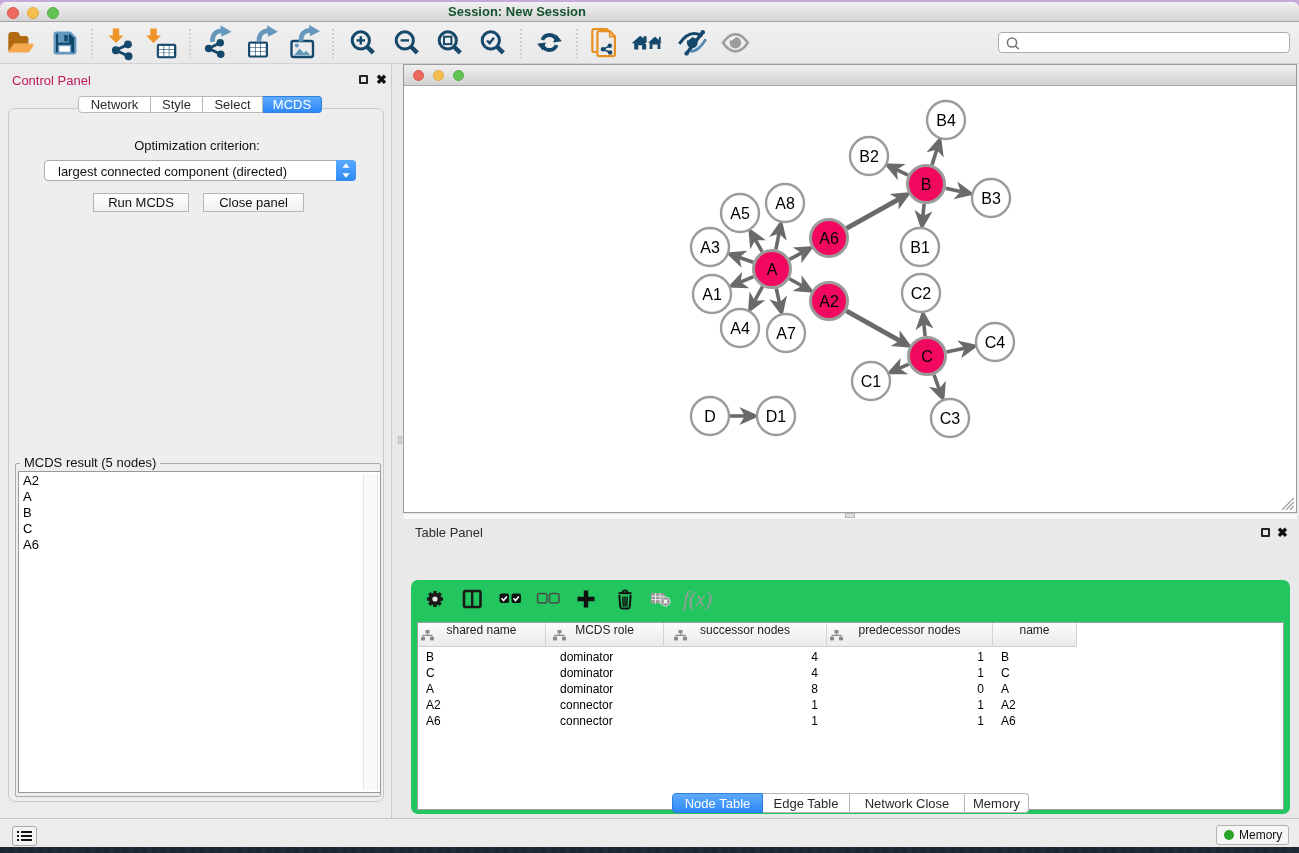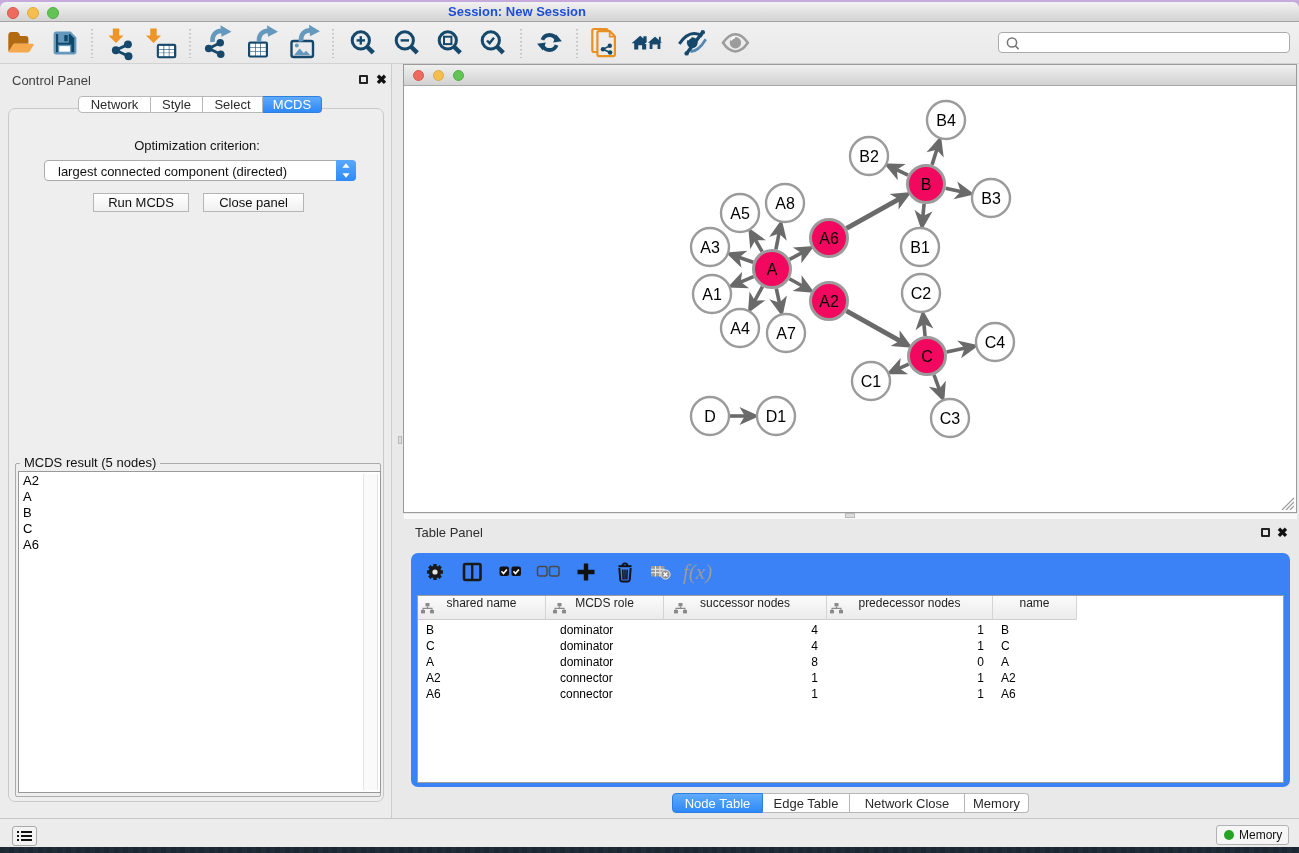--- a/index.html
+++ b/index.html
@@ -6,32 +6,32 @@
 html,body { width:1299px; height:853px; overflow:hidden; }
 body { font-family:"Liberation Sans", sans-serif; background:#e9e9e9; position:relative; }
 .abs { position:absolute; }
 
 
 #purpletop { left:0; top:0; width:1299px; height:14px; background:#c5aadb; }
 #titlebar { left:0; top:2px; width:1299px; height:20px;
   background:linear-gradient(#f2f2f2,#d3d3d3);
   border-radius:6px 6px 0 0; border-bottom:1px solid #a5a5a5; }
 #titlebar .tl { position:absolute; top:5px; width:12px; height:12px; border-radius:50%; }
-#title-text { left:0; top:4px; width:1034px; text-align:center; font-size:13px; font-weight:bold; color:#1d4ed8; }
+#title-text { left:0; top:4px; width:1034px; text-align:center; font-size:13px; font-weight:bold; color:#14532d; }
 
 
 #toolbar { left:0; top:22px; width:1299px; height:42px;
   background:linear-gradient(#f0f0f0,#e9e9e9); border-bottom:1px solid #d2d2d2; }
 #searchbox { left:998px; top:32px; width:292px; height:21px; background:#fff;
   border:1px solid #ababab; border-radius:4px; }
 
 
 #cpanel { left:0; top:64px; width:392px; height:754px; background:#ececec;
   border-right:1px solid #cccccc; }
-#cpanel-title { left:12px; top:9px; font-size:13px; color:#404040; }
+#cpanel-title { left:12px; top:9px; font-size:13px; color:#be185d; }
 .wicon-sq { position:absolute; width:9px; height:9px; border:2px solid #222; border-radius:1px; }
 .wicon-x { position:absolute; font-size:13px; font-weight:bold; color:#111; line-height:10px; }
 #cp-sub { left:8px; top:44px; width:376px; height:694px; background:#eeeeee;
   border:1px solid #c9c9c9; border-radius:7px; }
 .tabs { position:absolute; display:flex; height:19px; font-size:13px; z-index:3; }
 .tab { border:1px solid #b7b7b7; border-left:none; background:#fff; color:#2a2a2a;
   display:flex; align-items:center; justify-content:center; }
 .tab.first { border-left:1px solid #b7b7b7; border-radius:4px 0 0 4px; }
 .tab.last { border-radius:0 4px 4px 0; }
 .tab.sel { background:linear-gradient(#5fabfc,#2d88f8); color:#fff; border-color:#2d7fe0; }
@@ -58,21 +58,21 @@
 #netwin { left:403px; top:64px; width:894px; height:449px; background:#fff;
   border:1px solid #9b9b9b; }
 #net-titlebar { left:0; top:0; width:892px; height:21px;
   background:linear-gradient(#f0f0f0,#d2d2d2); border-bottom:1px solid #a8a8a8; }
 #net-titlebar .tl { position:absolute; top:5px; width:11px; height:11px; border-radius:50%; }
 #net-title-text { left:0; top:3px; width:892px; text-align:center; font-size:13px; font-weight:bold; color:#333; }
 #graph { left:0; top:21px; }
 
 
 #tpanel-title { left:415px; top:525px; font-size:13px; color:#2e2e2e; }
-#tp-sub { left:411px; top:553px; width:879px; height:234px; background:#3b82f6;
+#tp-sub { left:411px; top:580px; width:879px; height:234px; background:#22c55e;
   border-radius:7px; }
 #tablebox { left:6px; top:42px; width:867px; height:188px; background:#fff;
   border:1px solid #9e9e9e; }
 #thead { position:absolute; left:0; top:0; height:24px;
   background:linear-gradient(#fbfbfb,#ebebeb); border-bottom:1px solid #cfcfcf;
   font-size:12px; color:#222; }
 .th { position:absolute; top:0; height:24px; border-right:1px solid #d4d4d4;
   display:flex; align-items:flex-start; justify-content:center; }
 .trow { position:absolute; font-size:12px; color:#000; height:16px; line-height:16px; }
 .tc { position:absolute; }

